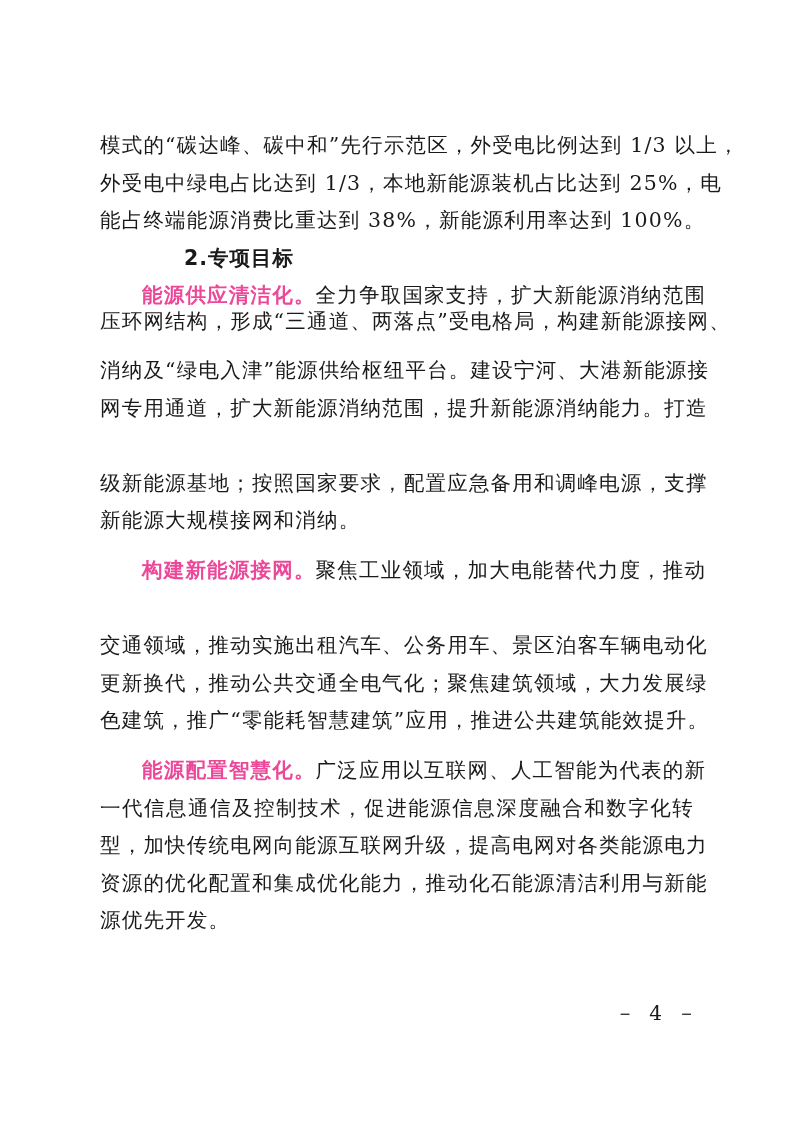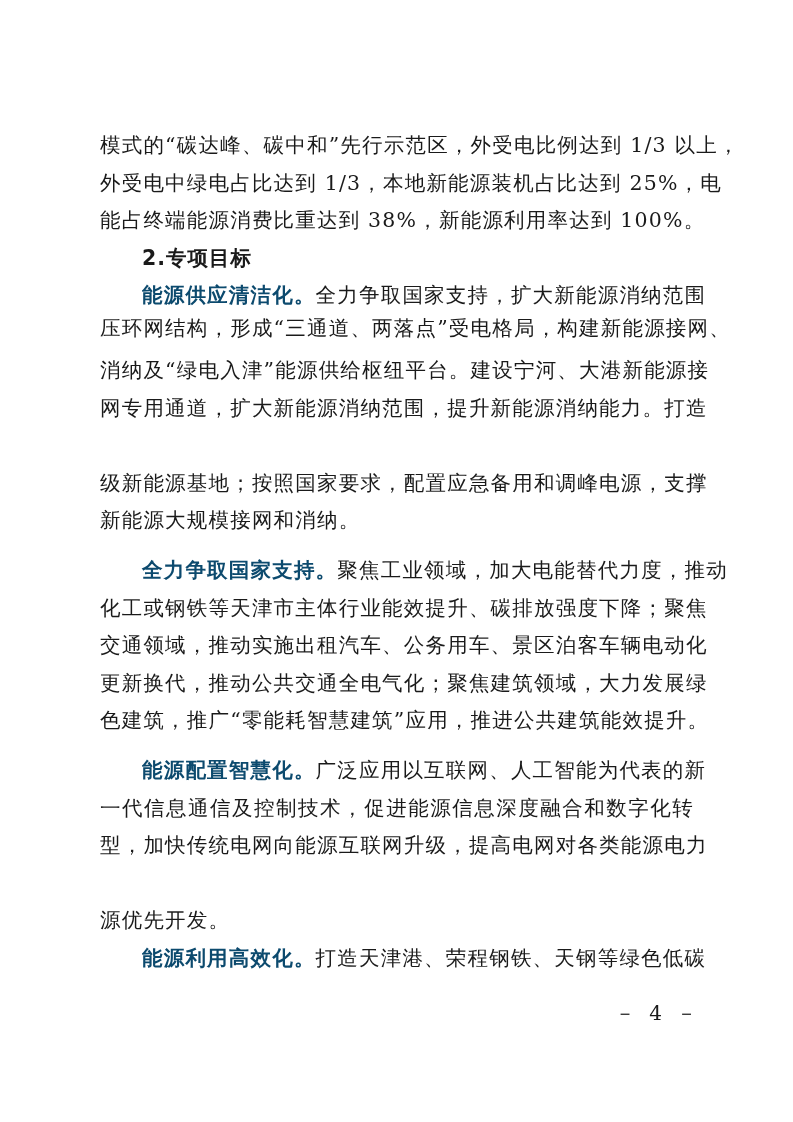--- a/index.html
+++ b/index.html
@@ -3,49 +3,48 @@
 <meta charset="utf-8">
 <style>
   html, body { margin: 0; padding: 0; background: #ffffff; }
   body { width: 793px; height: 1122px; position: relative; overflow: hidden;
          font-family: "DejaVu Serif", "Liberation Serif", serif; color: #1a1a1a; }
   .page { position: absolute; left: 0; top: 0; width: 793px; height: 1122px; background: #fff; }
   .line { position: absolute; left: 100px; width: 594px; font-size: 20.5px; line-height: 24px;
           white-space: nowrap; letter-spacing: 1.2px; text-align: justify; text-align-last: justify; }
   .line.last { text-align-last: left; }
   .indent { left: 142px; width: 552px; }
-  .heading { font-family: "DejaVu Sans", "Liberation Sans", sans-serif; font-weight: bold; letter-spacing: 1px; }
-  .bold { font-family: "DejaVu Sans", "Liberation Sans", sans-serif; font-weight: bold; color: #0c4a6e; }
+  .heading { font-family: "DejaVu Sans", "Liberation Sans", sans-serif; font-weight: bold; letter-spacing: 1px; margin-left: 42px; }
+  .bold { font-family: "DejaVu Sans", "Liberation Sans", sans-serif; font-weight: bold; color: #ec4899; }
   .page-num { position: absolute; top: 1000px; left: 615px; font-size: 20px; letter-spacing: 4px; color: #1a1a1a; }
 </style>
 </head>
 <body>
 
 <div class="page">
 
   <div class="line" style="top:133px">模式的“碳达峰、碳中和”先行示范区，外受电比例达到 1/3 以上，</div>
   <div class="line" style="top:171px">外受电中绿电占比达到 1/3，本地新能源装机占比达到 25%，电</div>
   <div class="line last" style="top:208px">能占终端能源消费比重达到 38%，新能源利用率达到 100%。</div>
 
   <div class="line indent last heading" style="top:246px">2.专项目标</div>
 
   <div class="line indent" style="top:283px"><span class="bold">能源供应清洁化。</span><span>全力争取国家支持，扩大新能源消纳范围</span></div>
-  <div class="line" style="top:316px">压环网结构，形成“三通道、两落点”受电格局，构建新能源接网、</div>
+  <div class="line" style="top:309px">压环网结构，形成“三通道、两落点”受电格局，构建新能源接网、</div>
   <div class="line" style="top:358px">消纳及“绿电入津”能源供给枢纽平台。建设宁河、大港新能源接</div>
   <div class="line" style="top:396px">网专用通道，扩大新能源消纳范围，提升新能源消纳能力。打造</div>
   <div class="line" style="top:471px">级新能源基地；按照国家要求，配置应急备用和调峰电源，支撑</div>
   <div class="line last" style="top:508px">新能源大规模接网和消纳。</div>
 
-  <div class="line indent" style="top:558px"><span class="bold">全力争取国家支持。</span><span>聚焦工业领域，加大电能替代力度，推动</span></div>
-  <div class="line" style="top:596px">化工或钢铁等天津市主体行业能效提升、碳排放强度下降；聚焦</div>
+  <div class="line indent" style="top:558px"><span class="bold">构建新能源接网。</span><span>聚焦工业领域，加大电能替代力度，推动</span></div>
   <div class="line" style="top:671px">更新换代，推动公共交通全电气化；聚焦建筑领域，大力发展绿</div>
   <div class="line" style="top:633px">交通领域，推动实施出租汽车、公务用车、景区泊客车辆电动化</div>
   <div class="line last" style="top:708px">色建筑，推广“零能耗智慧建筑”应用，推进公共建筑能效提升。</div>
 
   <div class="line indent" style="top:758px"><span class="bold">能源配置智慧化。</span><span>广泛应用以互联网、人工智能为代表的新</span></div>
   <div class="line" style="top:796px">一代信息通信及控制技术，促进能源信息深度融合和数字化转</div>
   <div class="line" style="top:833px">型，加快传统电网向能源互联网升级，提高电网对各类能源电力</div>
+  <div class="line" style="top:871px">资源的优化配置和集成优化能力，推动化石能源清洁利用与新能</div>
   <div class="line last" style="top:908px">源优先开发。</div>
 
-  <div class="line indent" style="top:946px"><span class="bold">能源利用高效化。</span><span>打造天津港、荣程钢铁、天钢等绿色低碳</span></div>
 
   <div class="page-num">－ 4 －</div>
 </div>
 
 </body></html>

